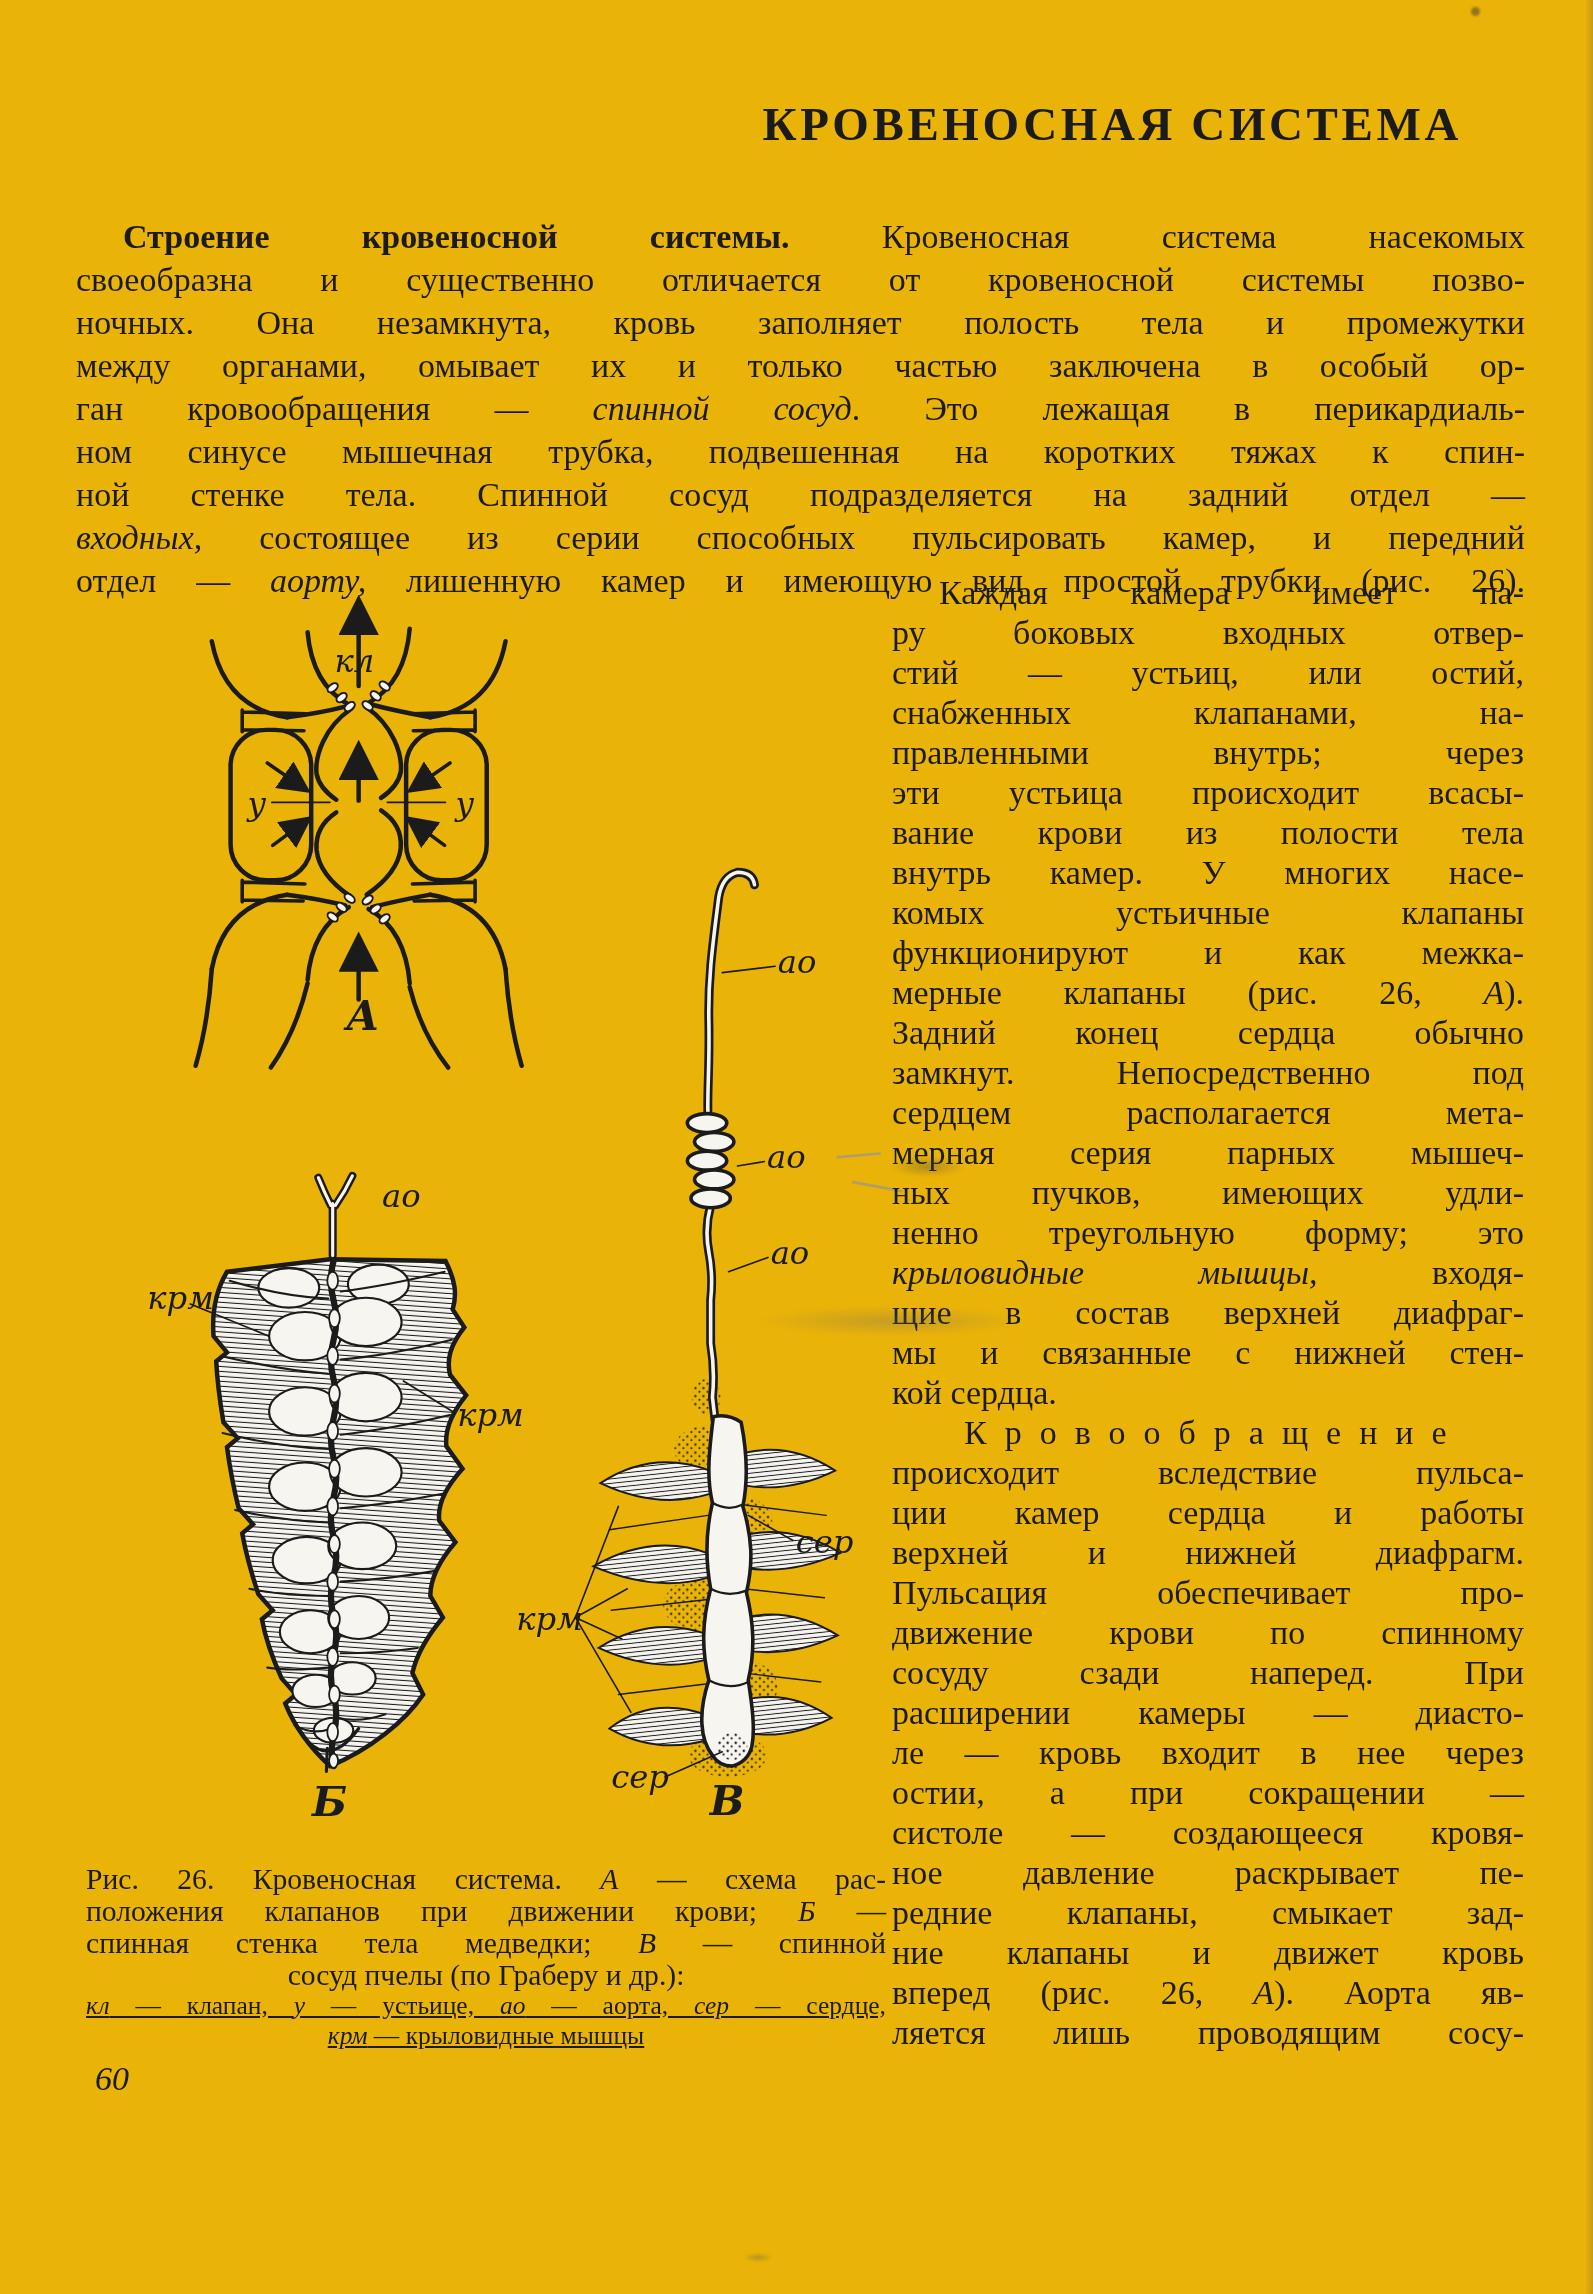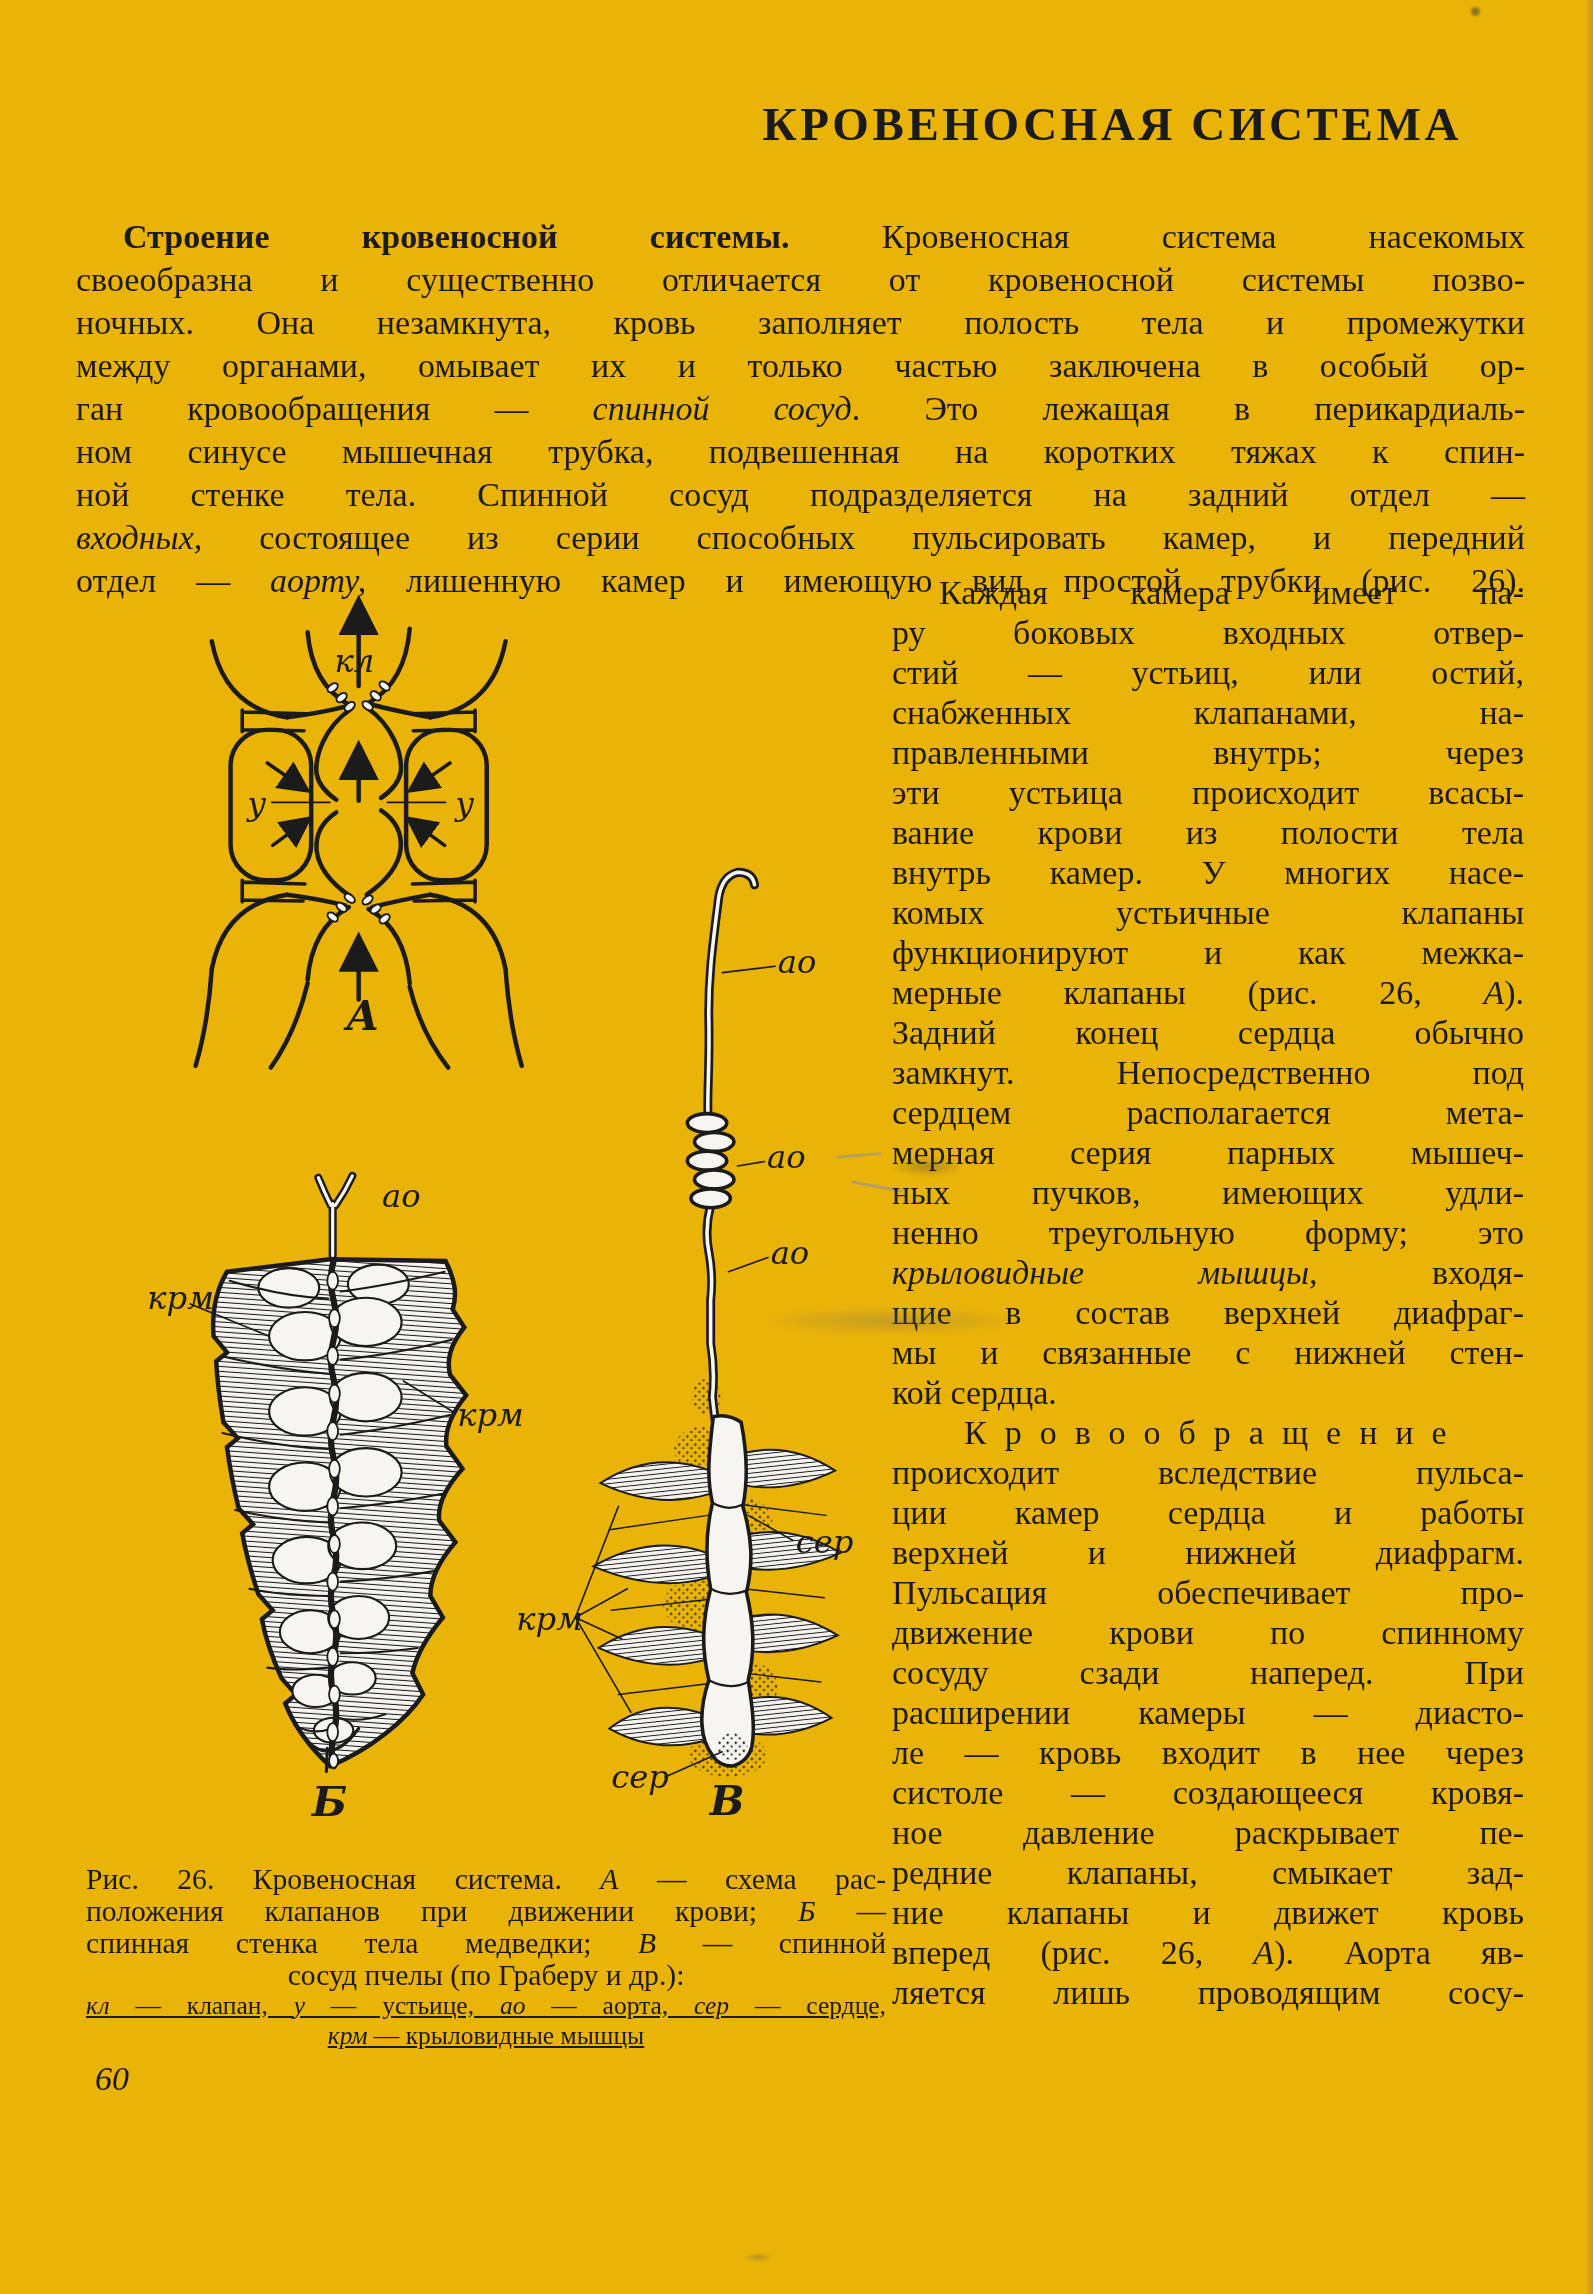--- a/index.html
+++ b/index.html
@@ -320,20 +320,21 @@
       <div class="ln l"><span>кой сердца.</span></div>
       <div class="ln l ind2"><span class="seg-s">Кровообращение</span></div>
       <div class="ln j"><span>происходит вследствие пульса-</span></div>
       <div class="ln j"><span>ции камер сердца и работы</span></div>
       <div class="ln j"><span>верхней и нижней диафрагм.</span></div>
       <div class="ln j"><span>Пульсация обеспечивает про-</span></div>
       <div class="ln j"><span>движение крови по спинному</span></div>
       <div class="ln j"><span>сосуду сзади наперед. При</span></div>
       <div class="ln j"><span>расширении камеры — диасто-</span></div>
       <div class="ln j"><span>ле — кровь входит в нее через</span></div>
+      <div class="ln j"><span>остии, а при сокращении —</span></div>
       <div class="ln j"><span>систоле — создающееся кровя-</span></div>
       <div class="ln j"><span>ное давление раскрывает пе-</span></div>
       <div class="ln j"><span>редние клапаны, смыкает зад-</span></div>
       <div class="ln j"><span>ние клапаны и движет кровь</span></div>
       <div class="ln j"><span>вперед (рис. 26, </span><span class="seg-i">А</span><span>). Аорта яв-</span></div>
       <div class="ln j"><span>ляется лишь проводящим сосу-</span></div>
     </div>
 
   <div class="caption" id="caption">
       <div class="ln j"><span>Рис. 26. Кровеносная система. </span><span class="seg-i">А</span><span> — схема рас-</span></div>

